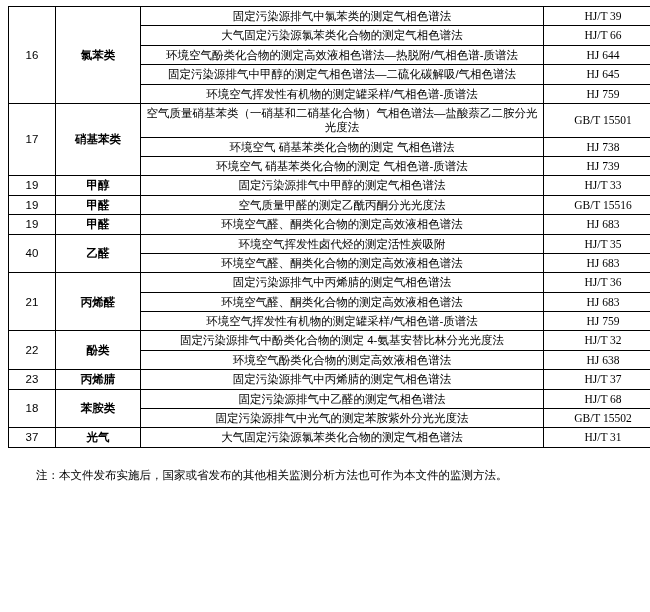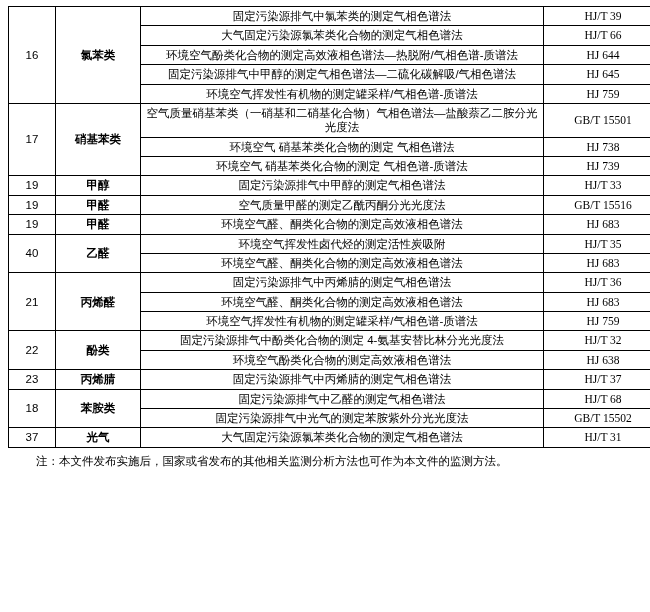--- a/index.html
+++ b/index.html
@@ -46,21 +46,21 @@
     padding-left: 5px;
     padding-right: 5px;
     border-radius: 6px;
   }
   td.col-std {
     width: 112px;
     font-family: "Liberation Serif", serif;
     font-size: 11px;
   }
   .note {
-    margin-top: 6px;
+    margin-top: 20px;
     font-size: 11.5px;
     line-height: 1.35;
     padding-left: 28px;
     text-indent: 0;
   }
 </style>
 </head>
 <body>
 
 <div class="page">

